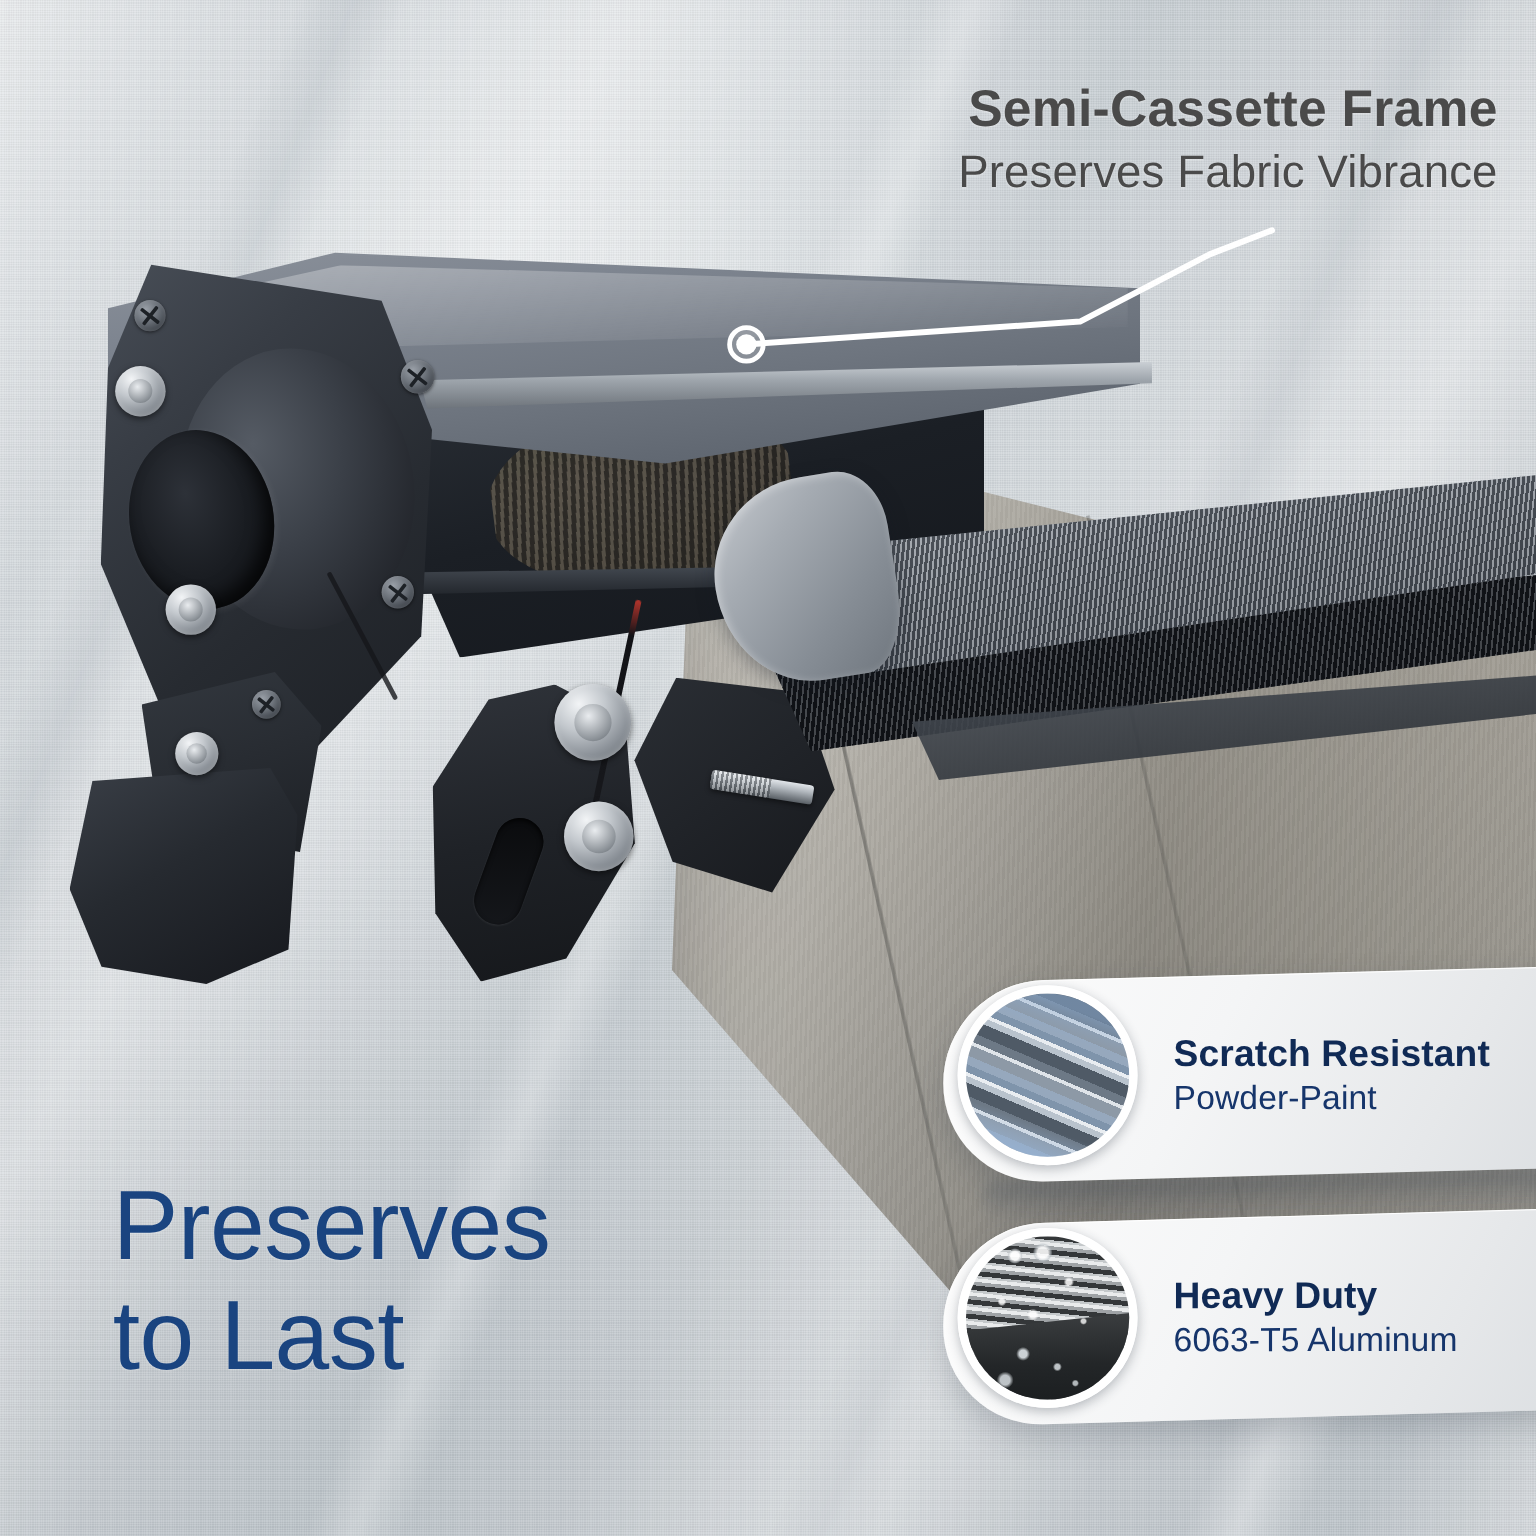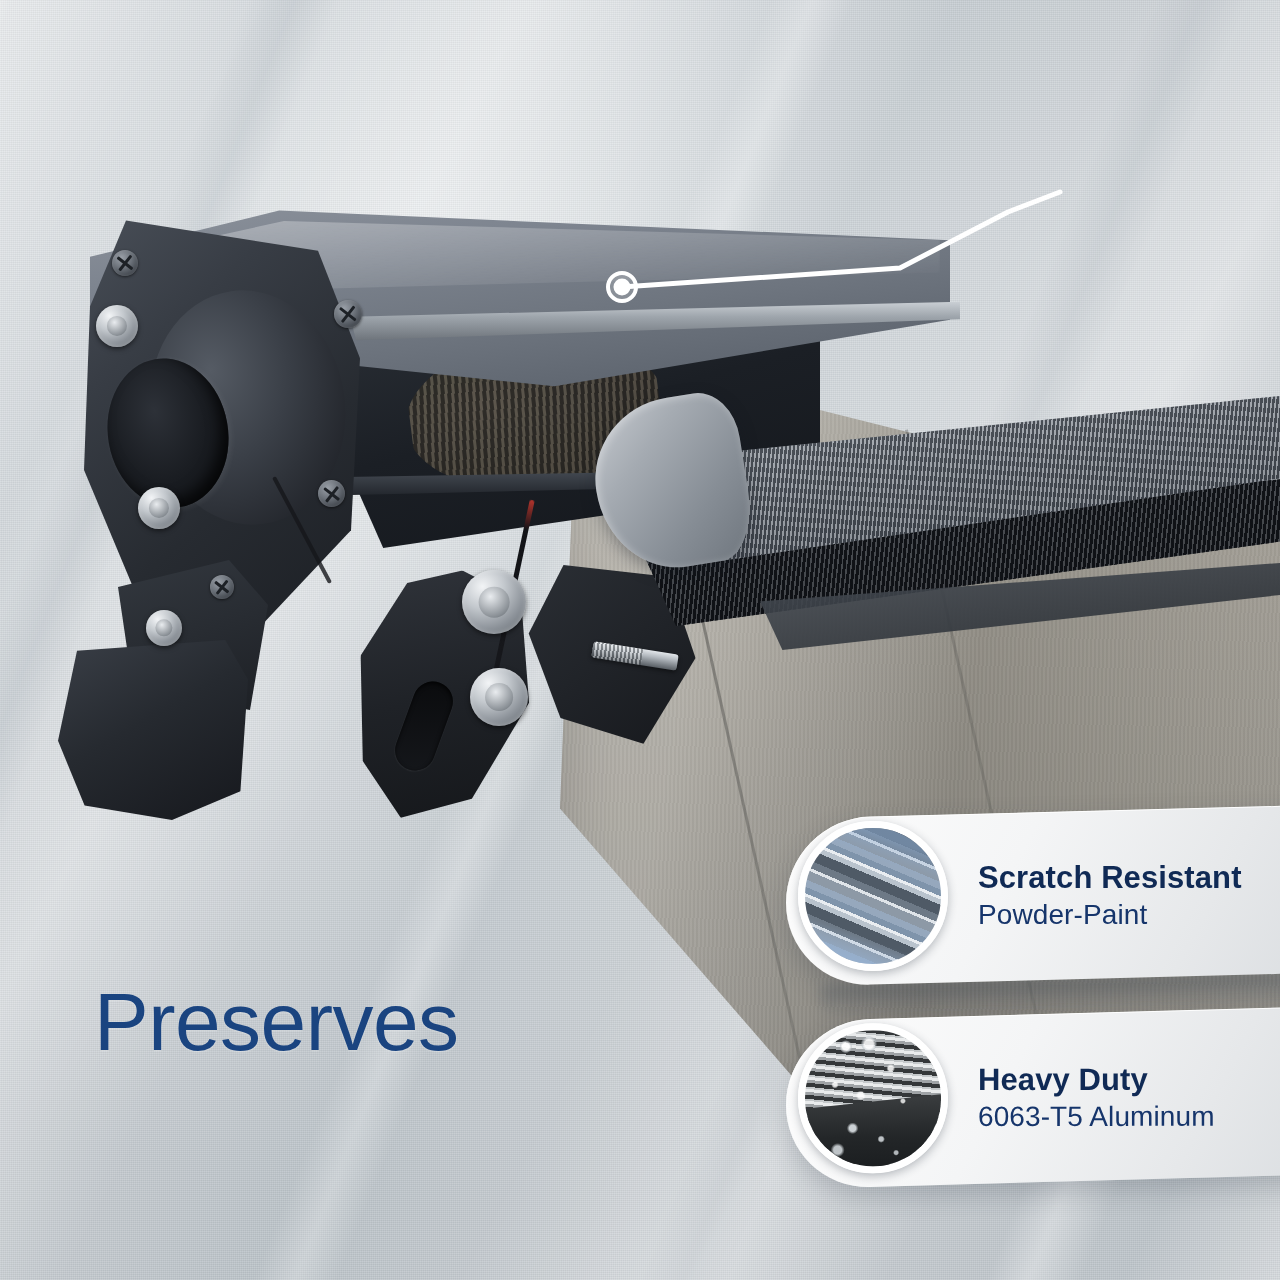--- a/index.html
+++ b/index.html
@@ -397,23 +397,28 @@
     <div class="capscrew" style="left:592px; top:648px; width:86px; transform:rotate(9deg);"></div>
   </div>
 
   <svg id="leader" viewBox="0 0 1280 1280">
     <polyline points="622,287 900,268 1008,212 1060,192" fill="none" stroke="#ffffff" stroke-width="5" stroke-linecap="round" stroke-linejoin="round"></polyline>
     <circle cx="622" cy="287" r="15" fill="#ffffff" opacity="0.18"></circle>
     <circle cx="622" cy="287" r="14" fill="none" stroke="#ffffff" stroke-width="4"></circle>
     <circle cx="622" cy="287" r="8.5" fill="#ffffff"></circle>
   </svg>
 
+  <div class="headline-top">
+    <div class="l1">Semi-Cassette Frame</div>
+    <div class="l2">Preserves Fabric Vibrance</div>
+  </div>
 
   <div class="headline-bottom">
     <div>Preserves</div>
+    <div>to Last</div>
   </div>
 
   <div class="card-gap-shadow"></div>
 
   <div class="card c1">
     <div class="card-inner">
       <div class="thumb paint"></div>
       <div class="card-text">
         <div class="card-title">Scratch Resistant</div>
         <div class="card-sub">Powder-Paint</div>

